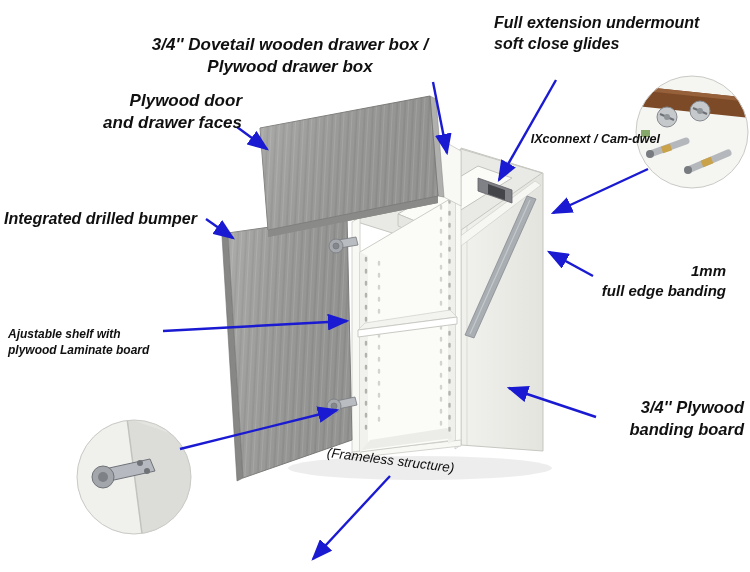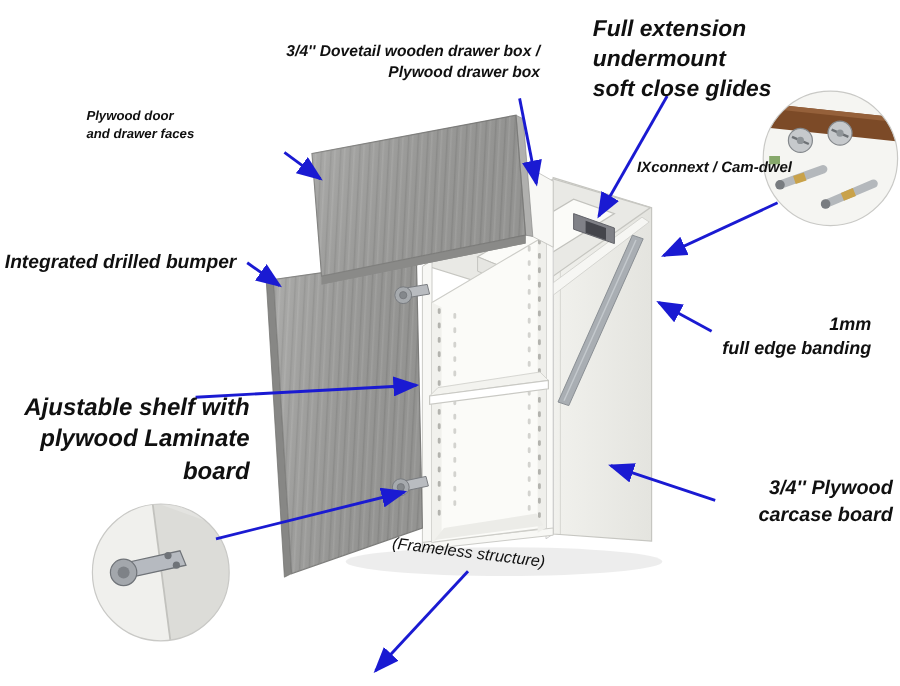--- a/index.html
+++ b/index.html
@@ -1,27 +1,27 @@
 <!DOCTYPE html>
 <html><head>
 <meta charset="utf-8">
 <style>
   html,body{margin:0;padding:0;background:#ffffff;}
   .stage{position:relative;width:750px;height:572px;background:#ffffff;overflow:hidden;
          font-family:"Liberation Sans",sans-serif;}
   .scene{position:absolute;left:0;top:0;}
   .label{position:absolute;color:#101010;font-weight:bold;font-style:italic;line-height:1.32;}
   .label .ln{display:block;}
-  .lbl-drawer-box{left:130px;top:34px;width:320px;text-align:right;font-size:13px;}
-  .lbl-glides{left:494px;top:12px;width:232px;text-align:left;font-size:19px;}
-  .lbl-door-faces{left:72px;top:90px;width:170px;text-align:left;font-size:11px;}
+  .lbl-drawer-box{left:130px;top:34px;width:320px;text-align:center;font-size:17px;}
+  .lbl-glides{left:494px;top:12px;width:232px;text-align:left;font-size:16px;}
+  .lbl-door-faces{left:72px;top:90px;width:170px;text-align:right;font-size:17px;}
   .lbl-connection{left:520px;top:131px;width:140px;text-align:right;font-size:12.5px;}
   .lbl-bumper{left:4px;top:208px;width:212px;text-align:left;font-size:16px;}
   .lbl-edge-banding{left:576px;top:261px;width:150px;text-align:right;font-size:15px;}
-  .lbl-shelf{left:8px;top:327px;width:200px;text-align:right;font-size:20px;}
+  .lbl-shelf{left:8px;top:327px;width:200px;text-align:left;font-size:12px;}
   .lbl-carcase{left:592px;top:397px;width:152px;text-align:right;font-size:16.5px;}
   .lbl-frameless{left:328px;top:444px;width:160px;text-align:left;font-size:13.5px;
                  font-weight:normal;transform:rotate(7deg);transform-origin:left top;}
 </style>
 </head>
 <body>
 
 <div class="stage">
 
   <svg class="scene" width="750" height="572" viewBox="0 0 750 572">
@@ -194,20 +194,20 @@
     <span class="ln">full edge banding</span>
   </div>
 
   <div class="label lbl-shelf">
     <span class="ln">Ajustable shelf with</span>
     <span class="ln">plywood Laminate board</span>
   </div>
 
   <div class="label lbl-carcase">
     <span class="ln">3/4'' Plywood</span>
-    <span class="ln">carcase board</span>
+    <span class="ln">banding board</span>
   </div>
 
   <div class="label lbl-frameless">
     <span class="ln">(Frameless structure)</span>
   </div>
 
 </div>
 
 </body></html>

